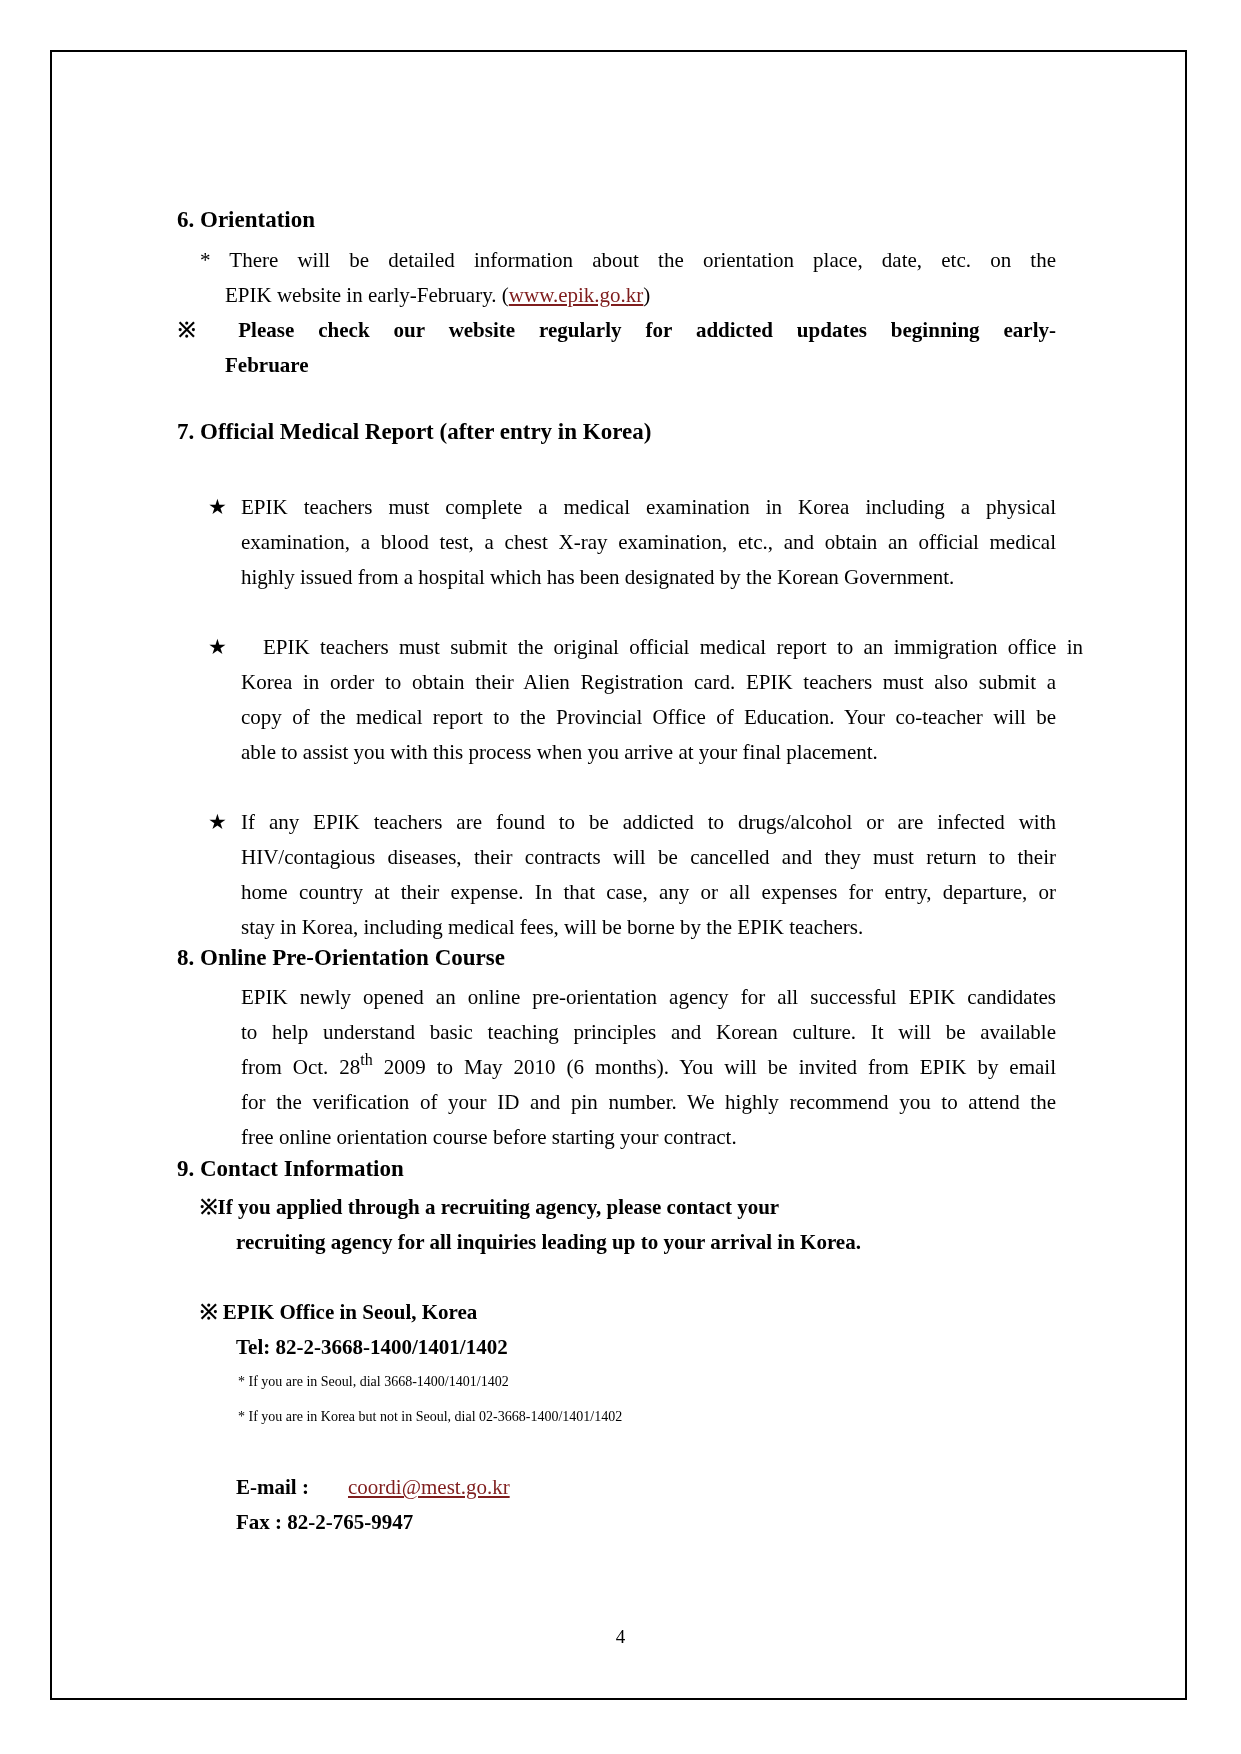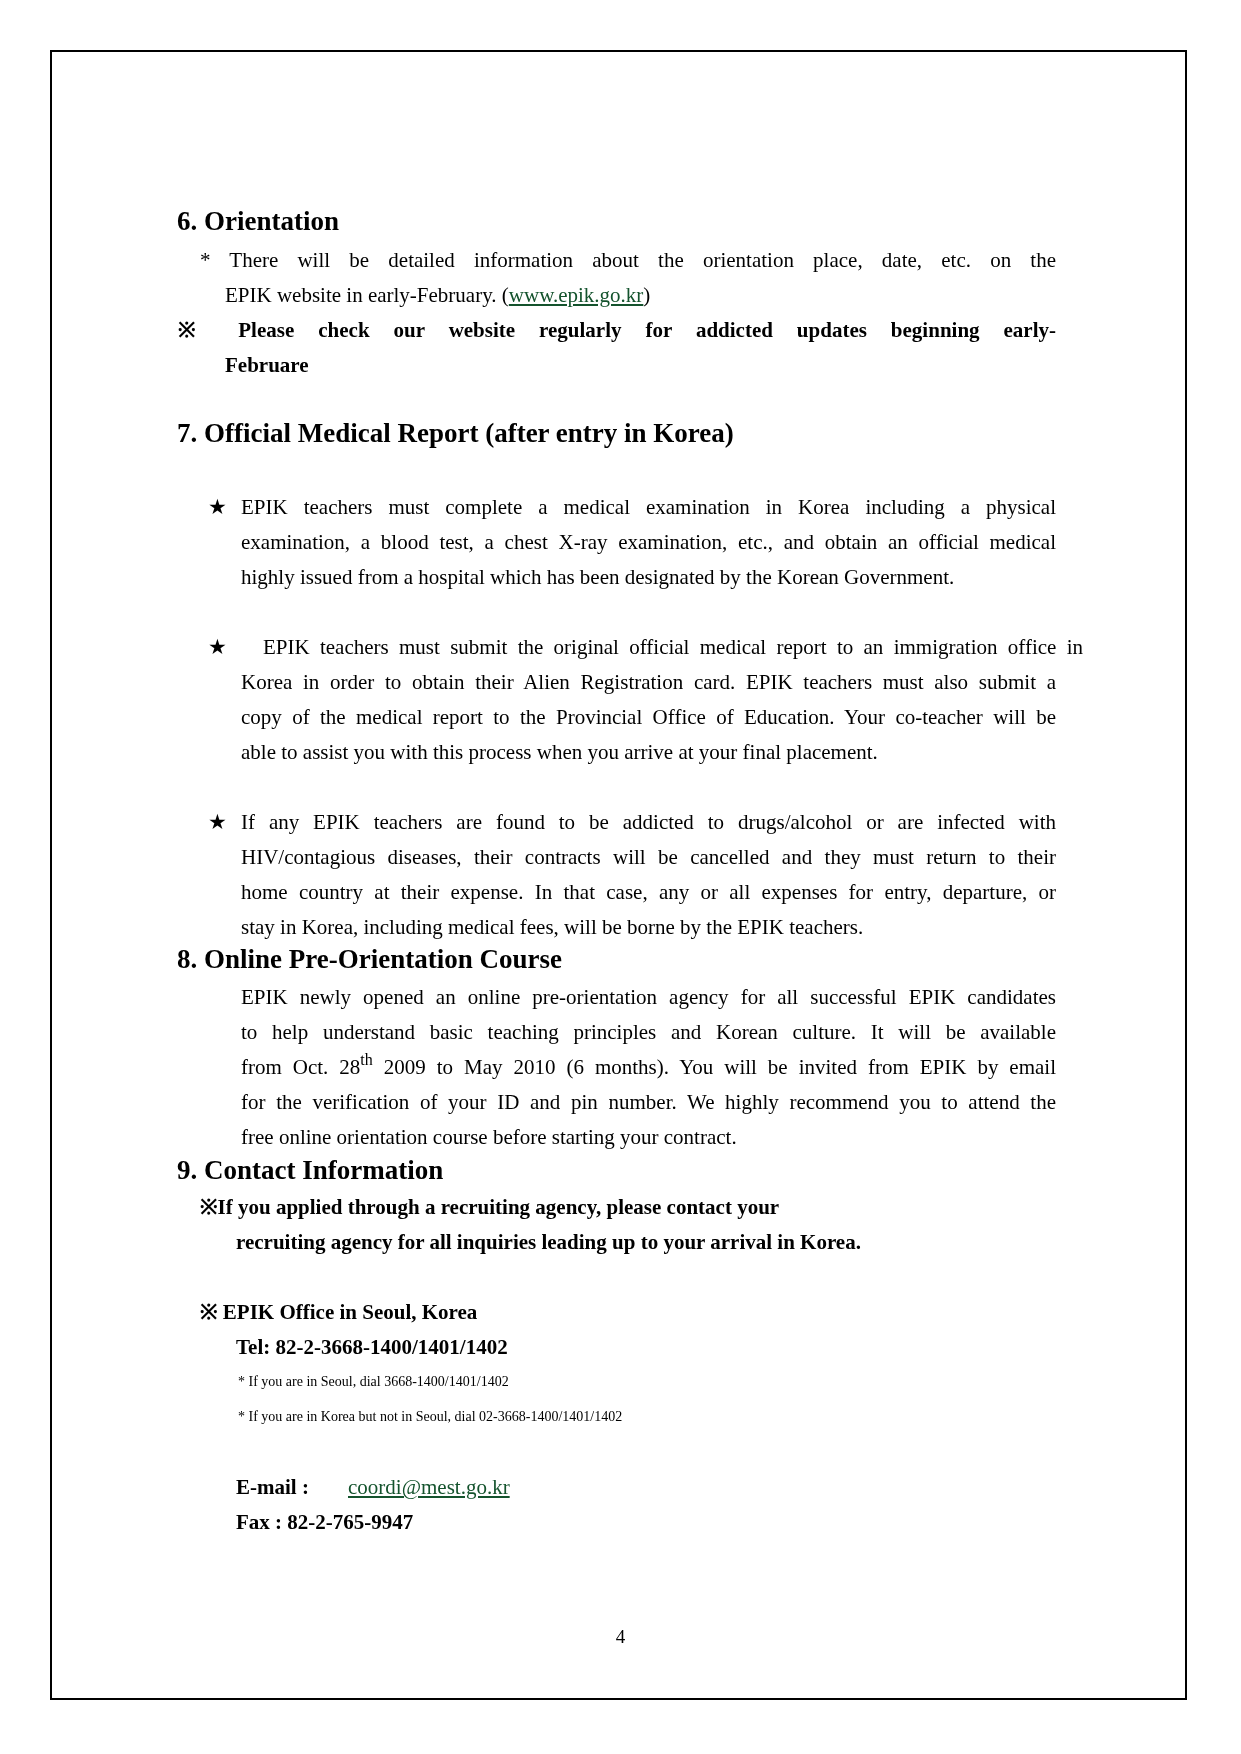--- a/index.html
+++ b/index.html
@@ -1,26 +1,26 @@
 <!DOCTYPE html>
 <html><head>
 <meta charset="utf-8">
 <style>
   html, body { margin: 0; padding: 0; background: #ffffff; }
   body { width: 1241px; height: 1754px; position: relative; overflow: hidden;
          font-family: "Liberation Serif", "DejaVu Serif", serif; color: #000; }
   .page-border { position: absolute; left: 50px; top: 50px; width: 1137px; height: 1650px;
                  border: 2px solid #000; box-sizing: border-box; }
   .ln { position: absolute; white-space: nowrap; line-height: 1; }
-  .h { font-weight: bold; font-size: 27px; left: 177px; }
+  .h { font-weight: bold; font-size: 23px; left: 177px; }
   .t { font-size: 21px; }
   .j { text-align: justify; text-align-last: justify; }
   .b { font-weight: bold; }
   .s { font-size: 14px; }
-  a.lnk { color: #14532d; text-decoration: underline; }
+  a.lnk { color: #7f1d1d; text-decoration: underline; }
   sup { font-size: 16px; vertical-align: 9px; line-height: 0; }
   .pn { position: absolute; left: 0; width: 1241px; top: 1626px; text-align: center; font-size: 19px; }
 </style>
 </head>
 <body>
 
 <div class="page-border"></div>
 
 <div class="ln h" style="top:208px;">6. Orientation</div>
 <div class="ln t j" style="top:250px; left:200px; width:856px;"><span>* </span><span>There will be detailed information about the orientation place, date, etc. on the</span></div>

